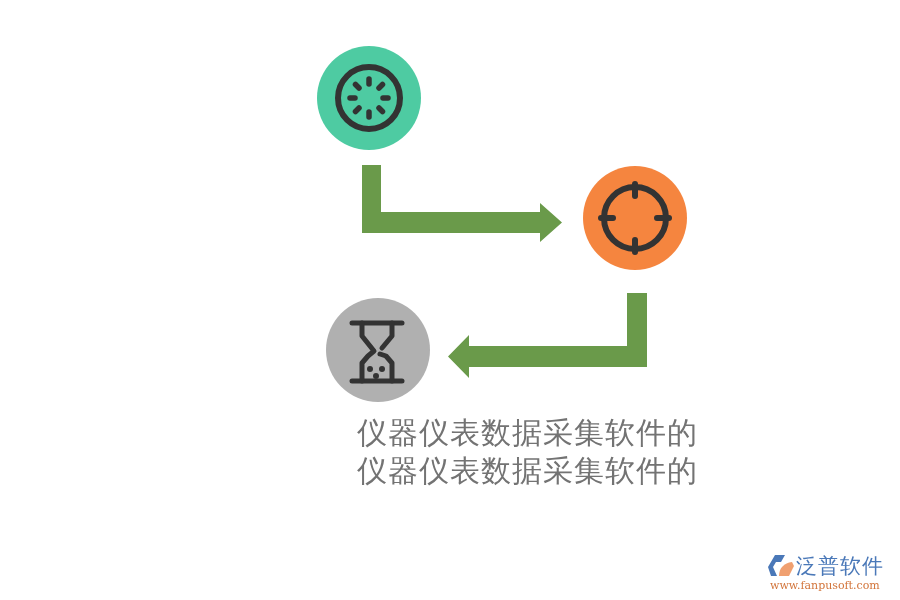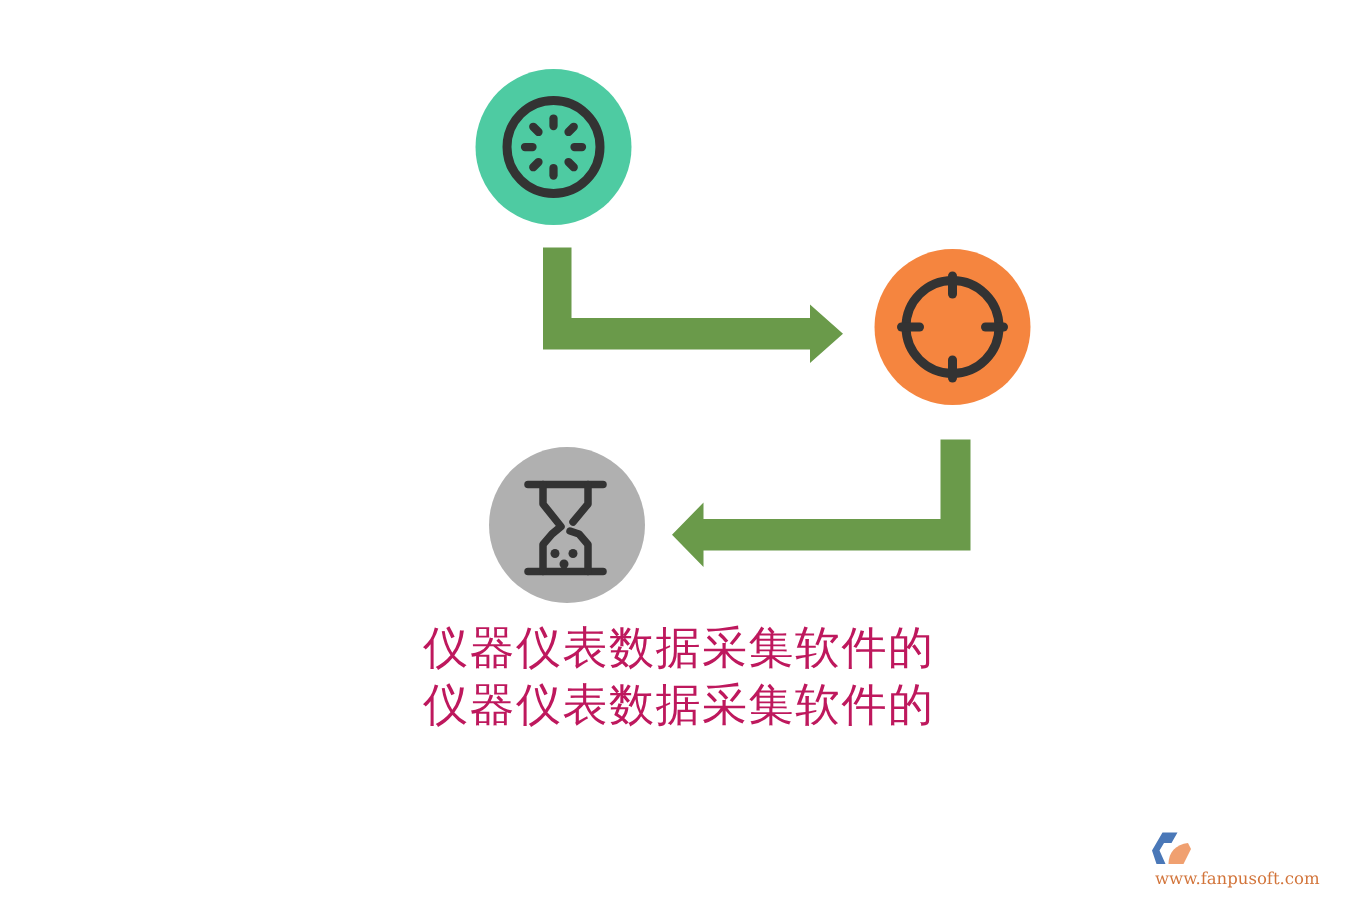--- a/index.html
+++ b/index.html
@@ -1,20 +1,20 @@
 <!DOCTYPE html>
 <html><head>
   <meta charset="utf-8">
   <style>
     html, body { margin: 0; padding: 0; }
     body { width: 900px; height: 600px; background: #ffffff; position: relative; overflow: hidden; font-family: "DejaVu Sans", sans-serif; }
     .node { position: absolute; border-radius: 50%; }
     .node svg { position: absolute; left: 0; top: 0; }
     .arrow { position: absolute; left: 0; top: 0; }
-    .title { position: absolute; left: 282px; top: 414px; width: 390px; text-align: left; color: #be185d; font-size: 30px; line-height: 38px; letter-spacing: 1px; }
+    .title { position: absolute; left: 308px; top: 414px; width: 390px; text-align: right; color: #737373; font-size: 30px; line-height: 38px; letter-spacing: 1px; }
     .title div { white-space: nowrap; }
     .logo { position: absolute; left: 768px; top: 552px; width: 130px; height: 42px; }
     .logo-name { position: absolute; left: 28px; top: 0px; font-size: 21px; color: #4a78b8; letter-spacing: 1px; white-space: nowrap; }
     .logo-url { position: absolute; left: 2px; top: 27px; font-family: "DejaVu Serif", serif; font-size: 11px; color: #d2743a; white-space: nowrap; }
     .logo-icon { position: absolute; left: 0; top: 2px; }
   </style>
 </head>
 <body>
 
 <div class="node" style="left:317px;top:46px;width:104px;height:104px;background:#4ecba2;">
@@ -73,14 +73,15 @@
 <div class="title">
   <div>仪器仪表数据采集软件的</div>
   <div>仪器仪表数据采集软件的</div>
 </div>
 
 <div class="logo">
   <svg class="logo-icon" width="26" height="24" viewBox="0 0 26 24">
     <polygon points="7,1 17,1 13,8 8,8 5,13 9,22 3,22 0,13" fill="#4a78b8"></polygon>
     <path d="M11,22 C11,14 16,9 24,8 L26,12 L21,22 Z" fill="#f0a070"></path>
   </svg>
+  <span class="logo-name">泛普软件</span>
   <span class="logo-url">www.fanpusoft.com</span>
 </div>
 
 </body></html>

